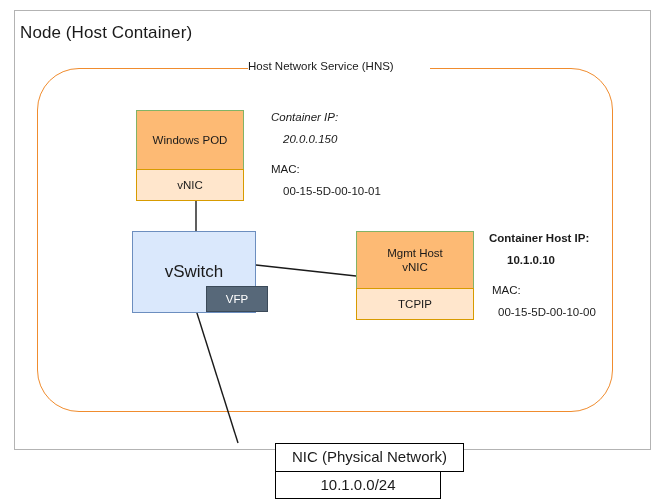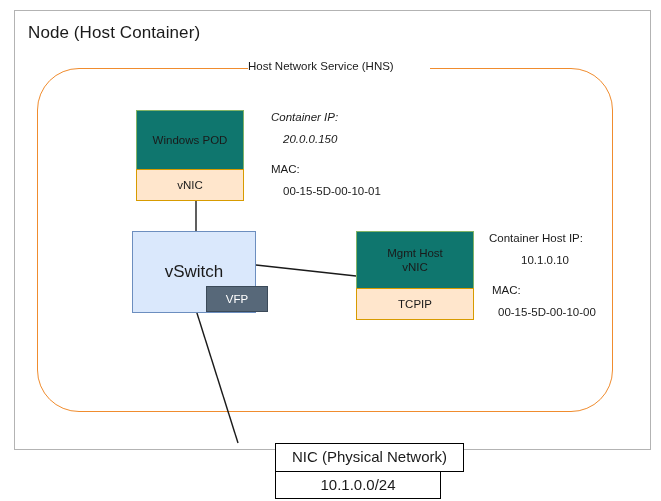--- a/index.html
+++ b/index.html
@@ -25,21 +25,21 @@
     left: 14px;
     top: 10px;
     width: 637px;
     height: 440px;
     border: 1px solid #b3b3b3;
     background: #ffffff;
     box-sizing: border-box;
   }
   .node-title {
     position: absolute;
-    left: 28px;
+    left: 20px;
     top: 23px;
     font-size: 17px;
     color: #1a1a1a;
     letter-spacing: 0.1px;
     white-space: nowrap;
   }
 
   
   .hns-frame {
     position: absolute;
@@ -87,21 +87,21 @@
     box-sizing: border-box;
     display: flex;
     align-items: center;
     justify-content: center;
     text-align: center;
     font-size: 11.5px;
     color: #1a1a1a;
     line-height: 1.25;
   }
   .fill-green {
-    background: #0f766e;
+    background: #fdba74;
     border: 1px solid #82b366;
   }
   .fill-orange {
     background: #ffe6cc;
     border: 1px solid #d79b00;
   }
   .fill-blue {
     background: #dae8fc;
     border: 1px solid #6c8ebf;
   }
@@ -139,21 +139,21 @@
     font-size: 11.5px;
     color: #1a1a1a;
     white-space: nowrap;
   }
   .annot .k { display: block; }
   .annot .v { display: block; margin-top: 10px; }
 
   .annot-pod       { left: 271px; top: 111px; font-style: italic; }
   .annot-pod-mac   { left: 271px; top: 163px; }
 
-  .annot-host      { left: 489px; top: 232px; text-align: center; }
+  .annot-host      { left: 489px; top: 232px; text-align: left; font-weight: bold; }
   .annot-host .v   { margin-left: 18px; }
   .annot-host-mac  { left: 492px; top: 284px; }
   .annot-host-mac .v { margin-left: 6px; }
 </style>
 </head>
 <body>
 
 <div id="canvas">
 
   <div class="node-frame"></div>

